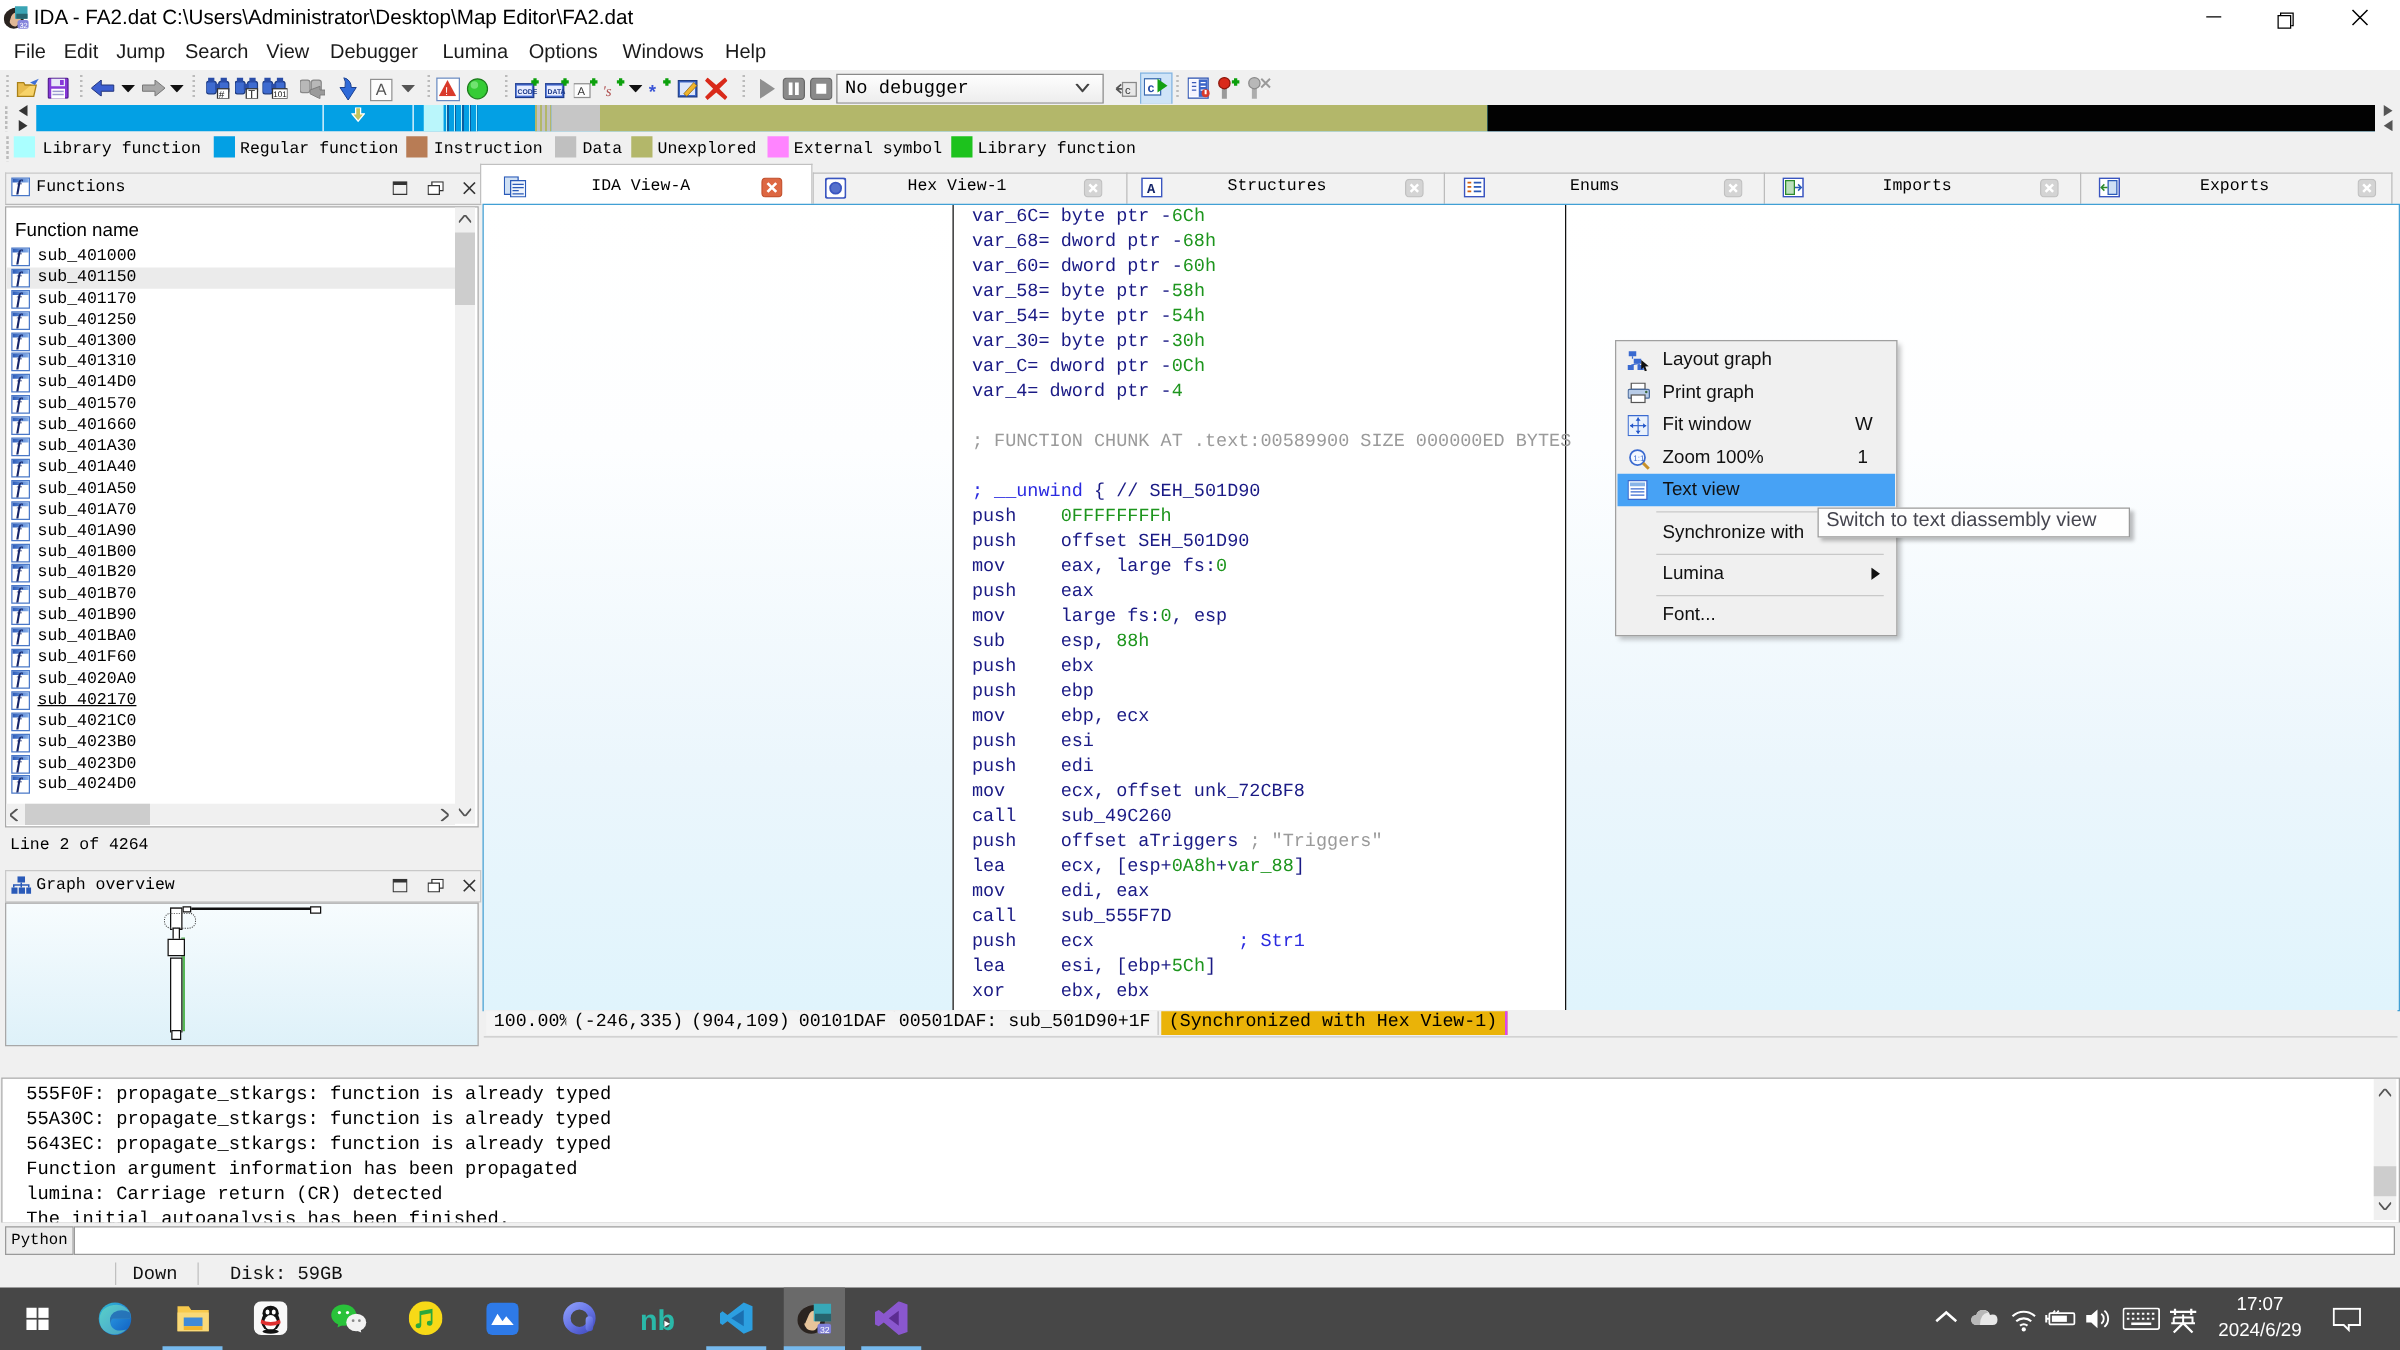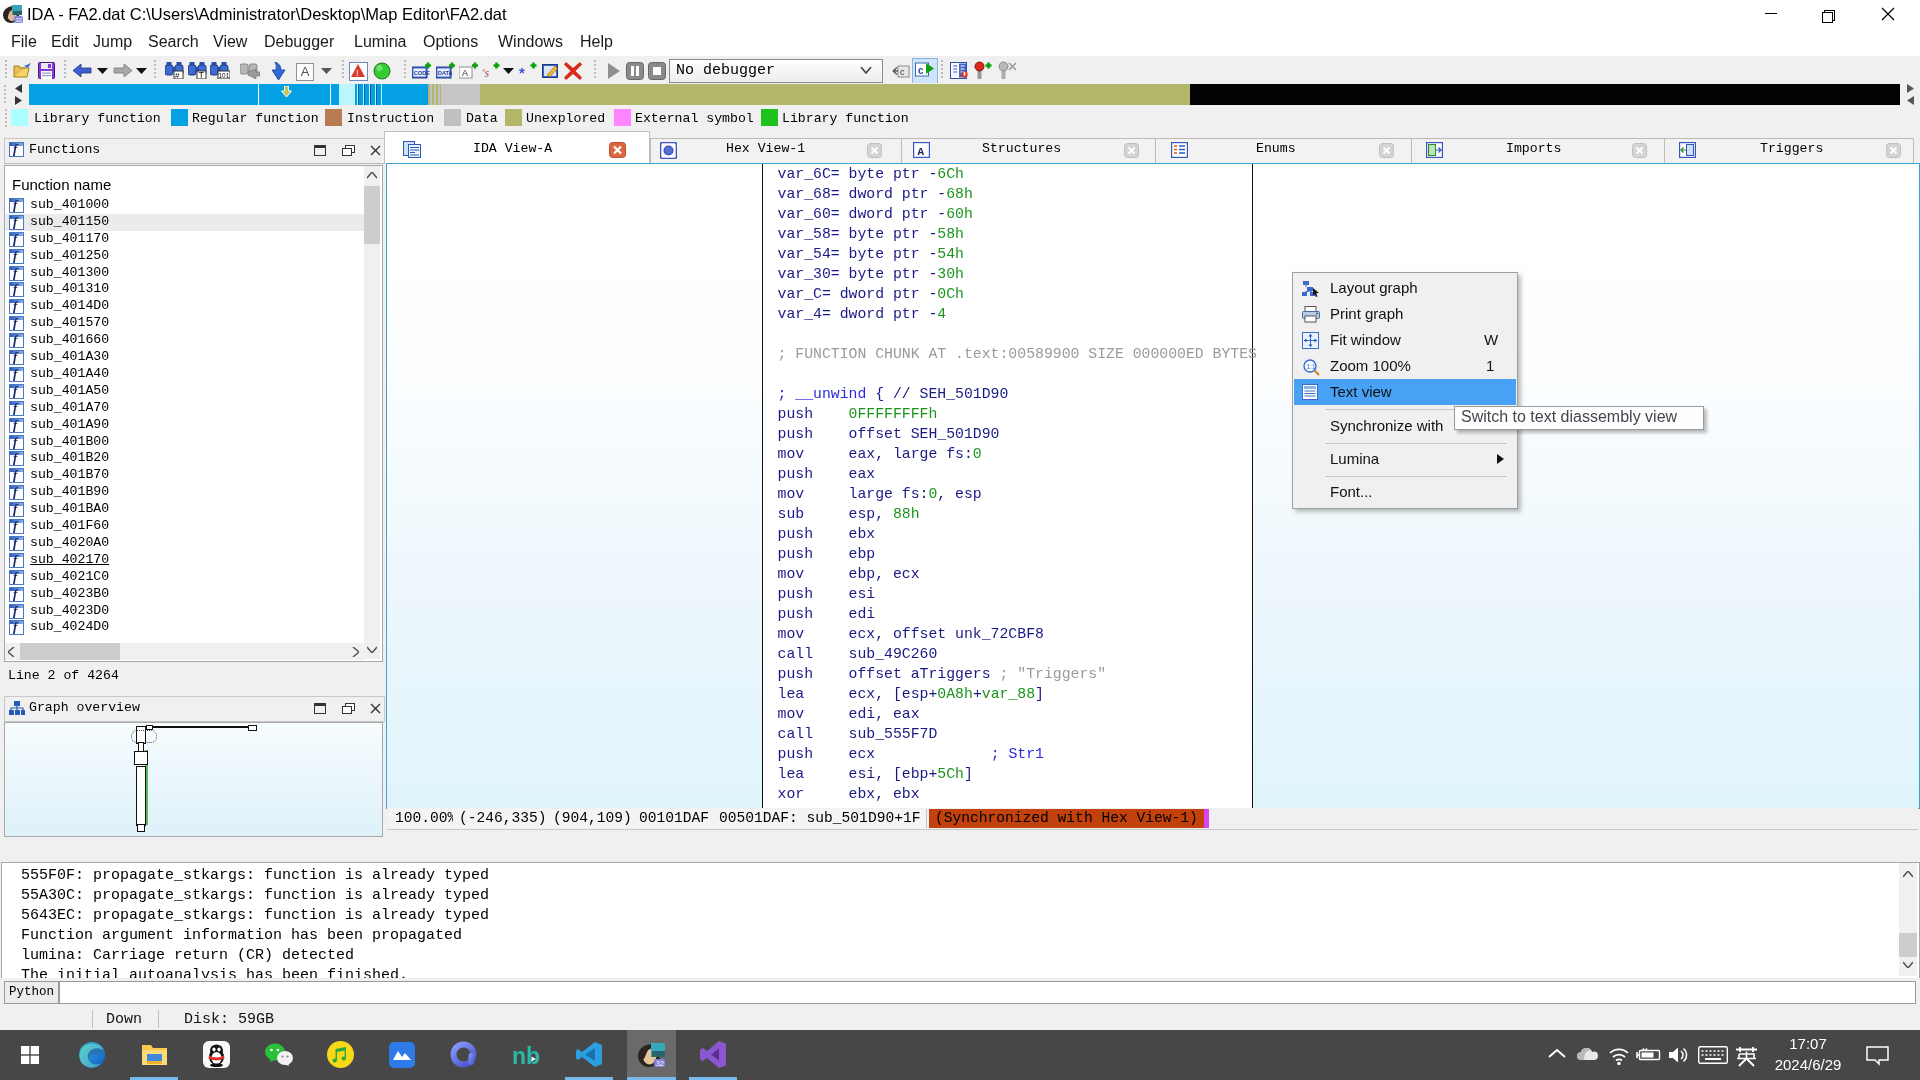--- a/index.html
+++ b/index.html
@@ -564,21 +564,21 @@
  <svg class="abs" style="left:1248px;top:12px" width="15" height="15">
         <rect x="0.5" y="0.5" width="14" height="14" rx="3" fill="#d4d4d4" stroke="#c0c0c0"></rect>
         <path d="M4.5,4.5 L10.5,10.5 M10.5,4.5 L4.5,10.5" stroke="#fff" stroke-width="2"></path>
       </svg>
 
  <svg class="abs" style="left:1295px;top:11px" width="17" height="16">
         <rect x="0.5" y="0.5" width="16" height="15" fill="#fff" stroke="#3a55c0" stroke-width="1.4"></rect>
         <rect x="7.5" y="2.5" width="7" height="11" fill="#cfe0f4" stroke="#2a5ab8"></rect>
         <path d="M2,8 L7,8 M4.5,5.5 L2,8 L4.5,10.5" stroke="#2a8a2a" stroke-width="1.2" fill="none"></path>
       </svg>
- <div class="abs m13" style="left:1376px;top:10px;color:#000;">Triggers</div>
+ <div class="abs m13" style="left:1376px;top:10px;color:#000;">Exports</div>
  <svg class="abs" style="left:1502px;top:12px" width="15" height="15">
         <rect x="0.5" y="0.5" width="14" height="14" rx="3" fill="#d4d4d4" stroke="#c0c0c0"></rect>
         <path d="M4.5,4.5 L10.5,10.5 M10.5,4.5 L4.5,10.5" stroke="#fff" stroke-width="2"></path>
       </svg>
 </div>
 <div class="abs" id="canvas" style="left:386px;top:163px;width:1532px;height:644px;border:1px solid #41a0d5;overflow:hidden;background:linear-gradient(180deg,#ffffff 0%,#fdfeff 30%,#ebf6fc 70%,#e0f4fc 100%);">
 
  <div class="abs" style="left:375px;top:-10px;width:489px;height:700px;background:#fff;border-left:1.5px solid #111;border-right:1.5px solid #111;"></div>
  <pre class="abs mono" style="left:378.5px;top:-12.5px;font-size:14.8px;line-height:20px;"><span class="c">var_6C= byte ptr -<span class="n">6Ch</span>
 var_68= dword ptr -<span class="n">68h</span>
@@ -613,21 +613,21 @@
 lea     esi, [ebp+<span class="n">5Ch</span>]
 xor     ebx, ebx
 mov     ecx, esp</span></pre>
 </div>
 <div class="abs" id="idastatus" style="left:387px;top:808px;width:1531px;height:21px;background:#f0f0f0;font-family:'Liberation Mono',monospace;font-size:14.6px;color:#000;border-bottom:1px solid #c8c8c8;">
  <div class="abs" style="left:2px;top:1px;height:18px;padding:1px 6px 0 6px;border-right:1px solid #c4c4c4;background:#f4f4f4;">100.00%</div>
  <div class="abs" style="left:66px;top:1px;height:18px;padding:1px 6px 0 6px;border-right:1px solid #c4c4c4;background:#f4f4f4;">(-246,335)</div>
  <div class="abs" style="left:160px;top:1px;height:18px;padding:1px 6px 0 6px;border-right:1px solid #c4c4c4;background:#f4f4f4;">(904,109)</div>
  <div class="abs" style="left:246px;top:1px;height:18px;padding:1px 6px 0 6px;border-right:1px solid #c4c4c4;background:#f4f4f4;font-family:Liberation Mono, monospace;">00101DAF</div>
  <div class="abs" style="left:326px;top:1px;height:18px;padding:1px 6px 0 6px;border-right:1px solid #c4c4c4;background:#f4f4f4;">00501DAF: sub_501D90+1F</div>
- <div class="abs" style="left:542px;top:1px;height:18px;padding:1px 6px 0 6px;border-right:5px solid #d946ef;background:#c2410c;">(Synchronized with Hex View-1)</div>
+ <div class="abs" style="left:542px;top:1px;height:18px;padding:1px 6px 0 6px;border-right:2px solid #d946ef;background:#eab308;">(Synchronized with Hex View-1)</div>
 </div>
 
 <div class="abs" id="outputpanel" style="left:0;top:836px;width:1920px;height:142px;">
  <div class="abs" style="left:1px;top:26px;width:1917px;height:115px;background:#fff;border:1px solid #a8a8a8;overflow:hidden;">
   <pre class="abs m15" style="left:7px;top:-9px;line-height:19.9px;color:#000;">555F0F: propagate_stkargs: function is already typed
 55A30C: propagate_stkargs: function is already typed
 5643EC: propagate_stkargs: function is already typed
 Function argument information has been propagated
 lumina: Carriage return (CR) detected
 The initial autoanalysis has been finished.</pre>

